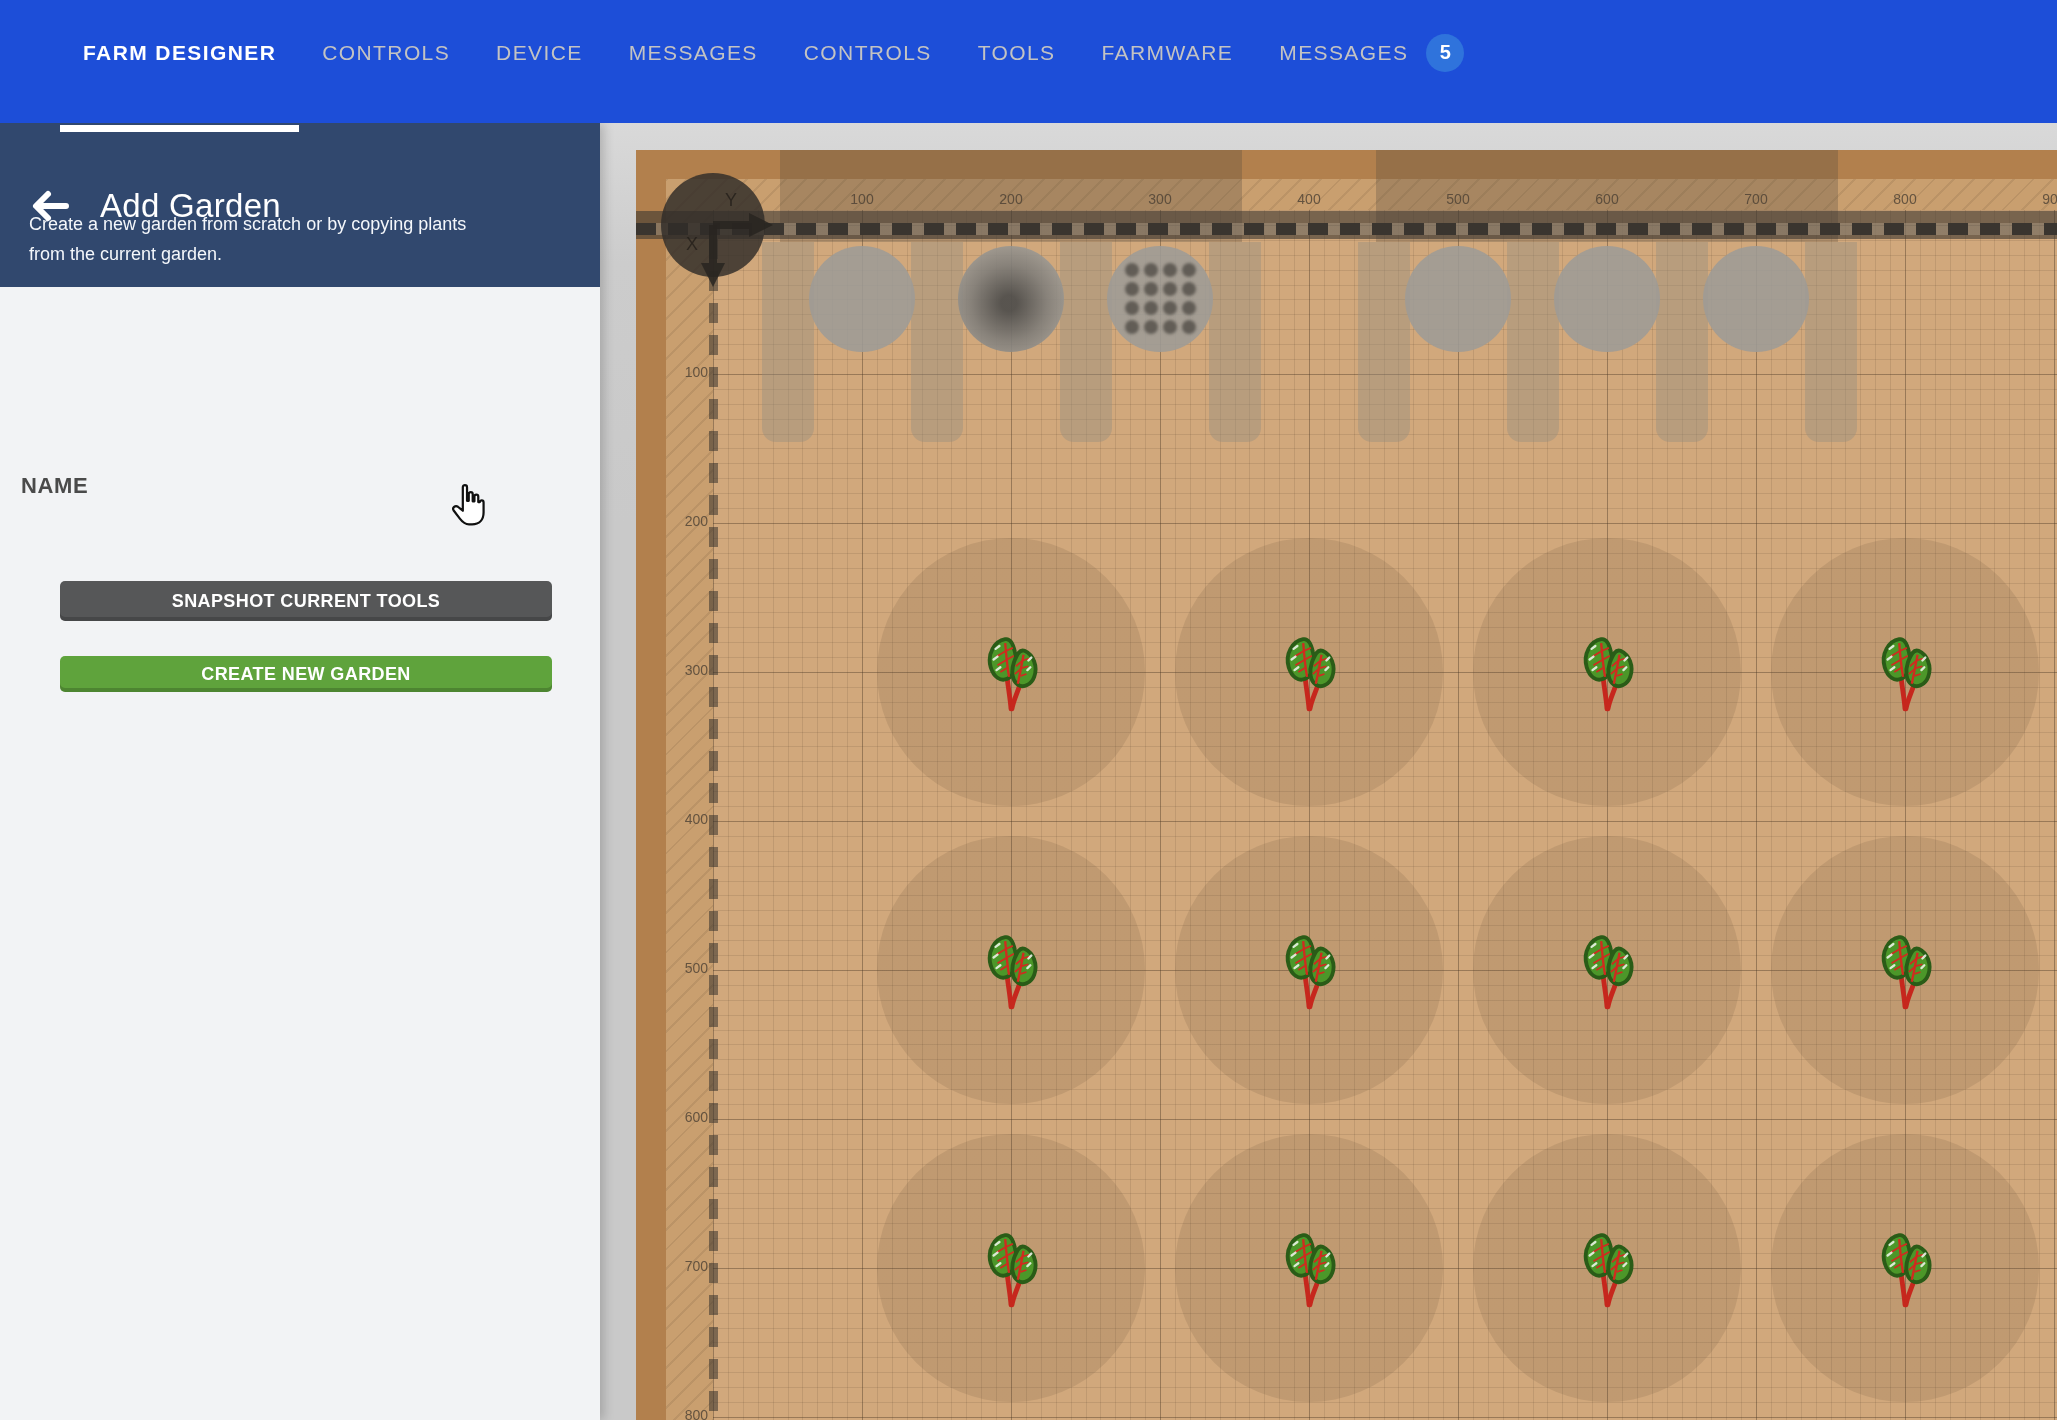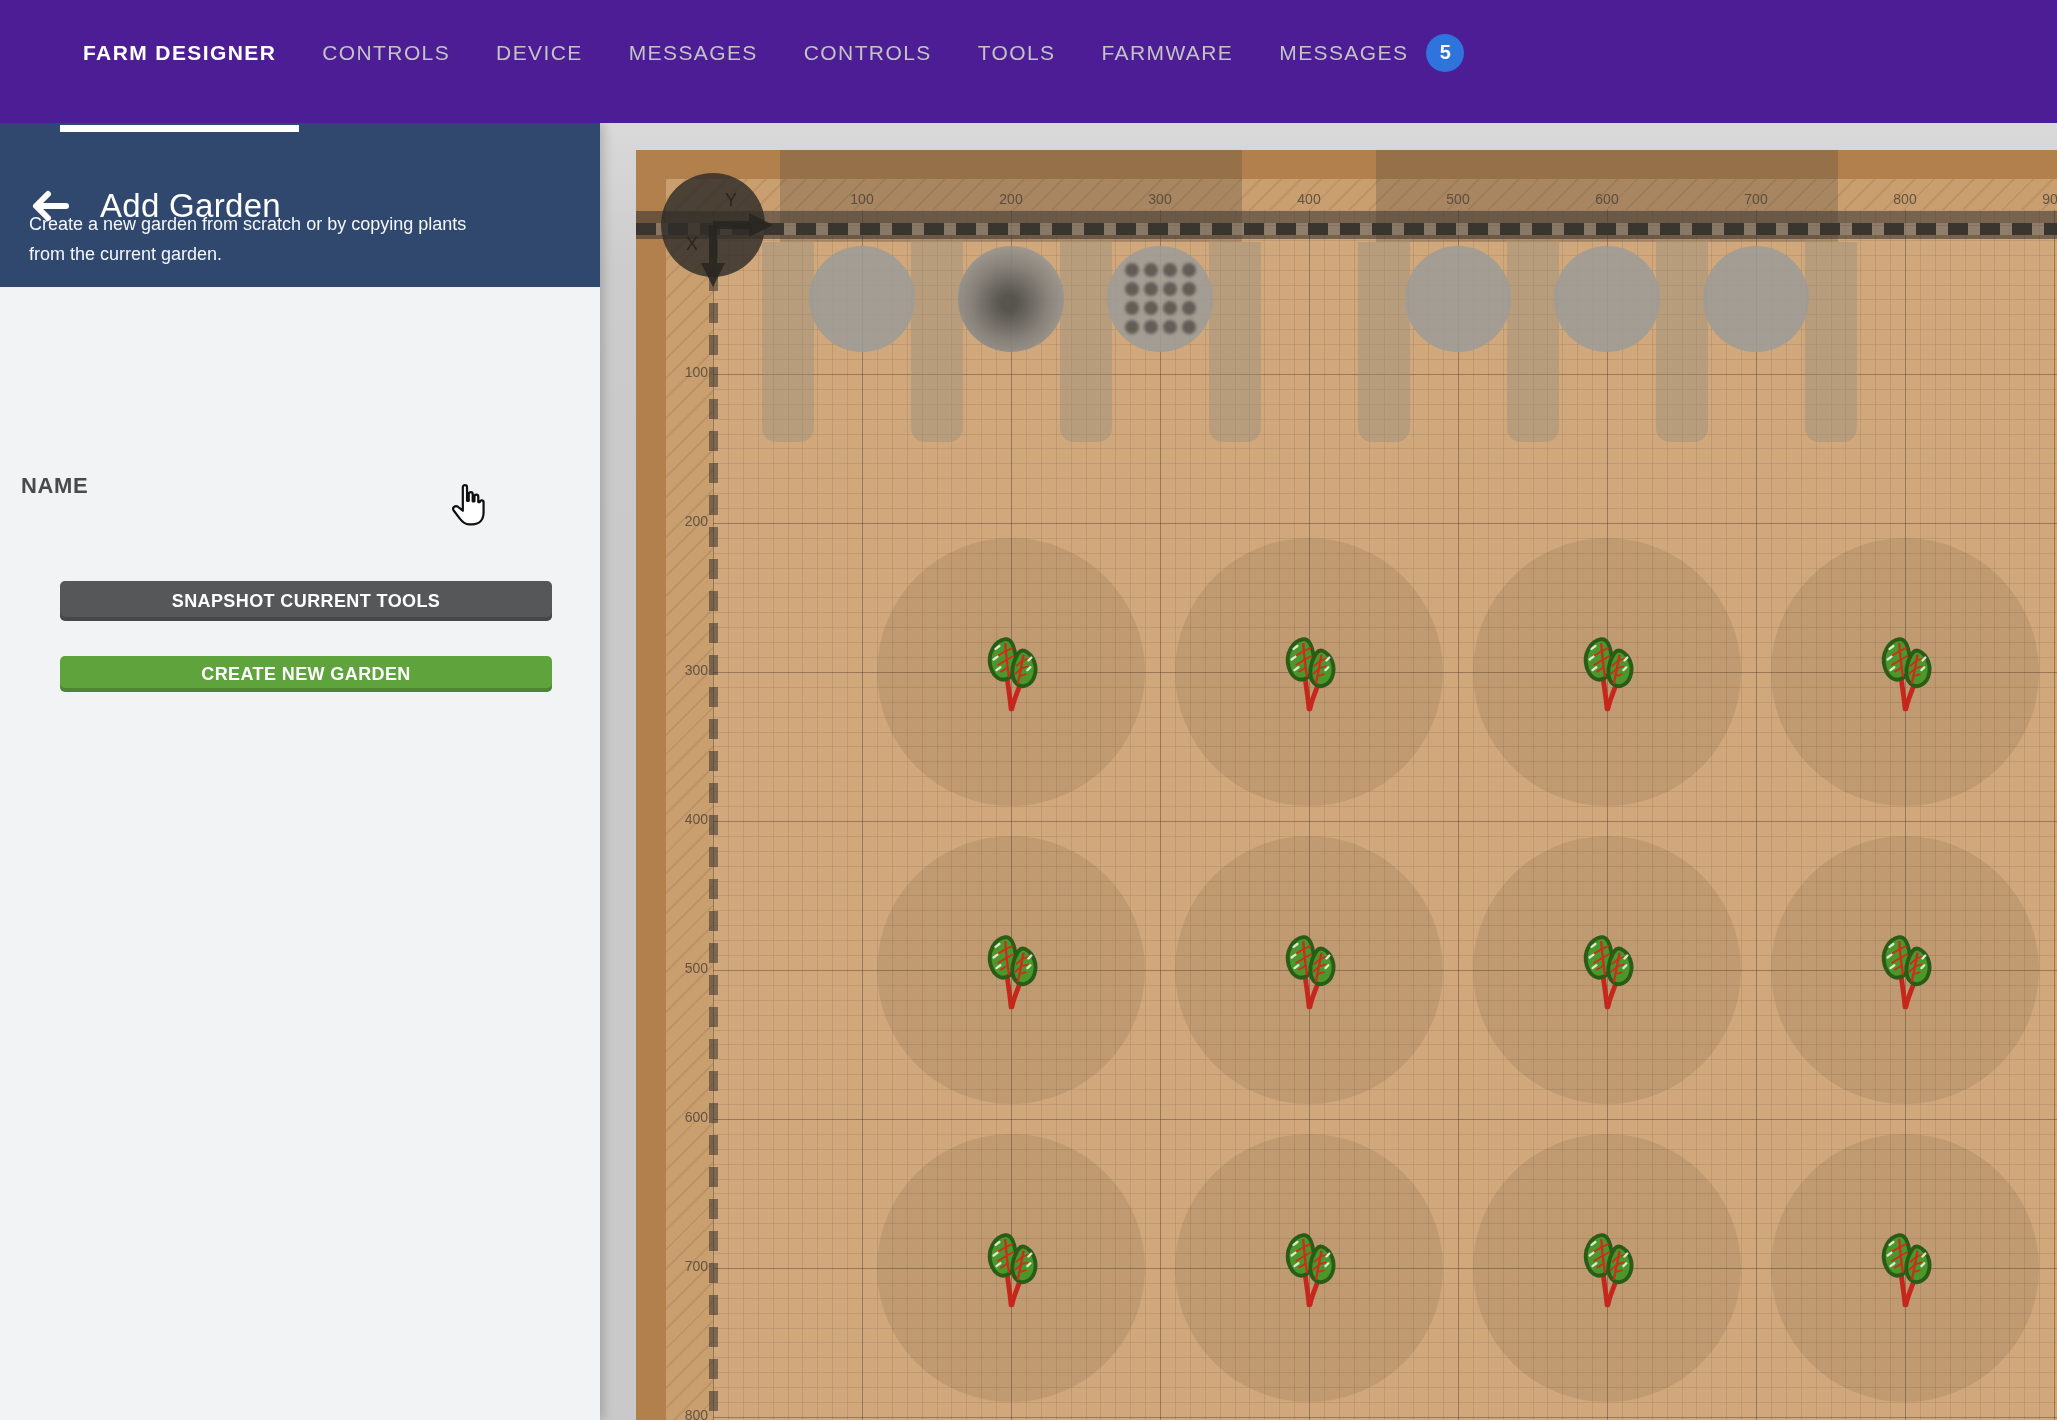--- a/index.html
+++ b/index.html
@@ -1,21 +1,21 @@
 <!DOCTYPE html>
 <html><head>
 <meta charset="utf-8">
 <style>
   html,body{margin:0;padding:0;background:#9a9a9a;}
   body{width:2057px;height:1420px;overflow:hidden;position:relative;
        font-family:"Liberation Sans",sans-serif;-webkit-font-smoothing:antialiased;}
   .stage{position:absolute;inset:0;width:2057px;height:1420px;overflow:hidden;}
 
   
-  .nav{position:absolute;left:0;top:0;width:2057px;height:123px;background:#4c1d95;z-index:40;text-decoration:underline;}
+  .nav{position:absolute;left:0;top:0;width:2057px;height:123px;background:#1d4ed8;z-index:40;text-decoration:underline;}
   .nav-items{position:absolute;left:60px;top:0;height:123px;display:flex;align-items:center;}
   .nav-item{position:relative;height:123px;display:flex;align-items:center;padding:0 23px 18px 23px;
             font-size:21px;letter-spacing:1.4px;color:#c3c3c3;cursor:pointer;white-space:nowrap;}
   .nav-item.active{color:#ffffff;font-weight:bold;}
   .nav-item.active::after{content:"";position:absolute;left:0;right:0;bottom:0;height:7px;background:#ffffff;}
   .nav-badge{display:inline-flex;align-items:center;justify-content:center;margin-left:18px;
              width:38px;height:38px;border-radius:50%;background:#2f73dc;color:#fff;
              font-size:20px;font-weight:bold;letter-spacing:0;}
 
   

